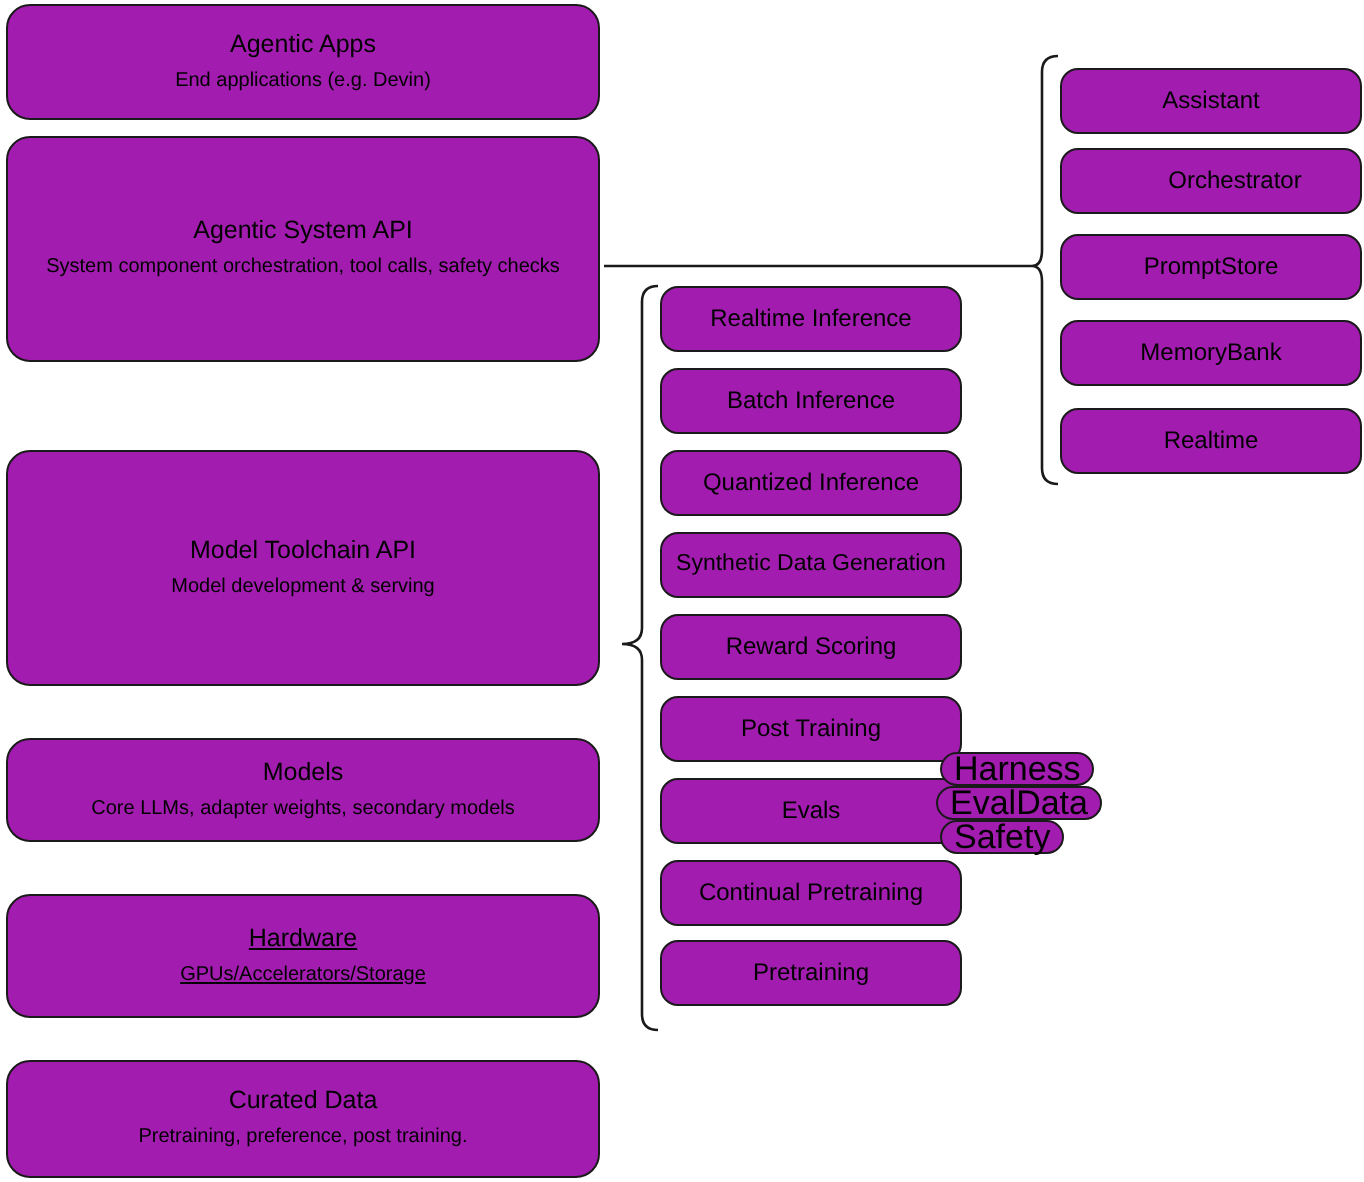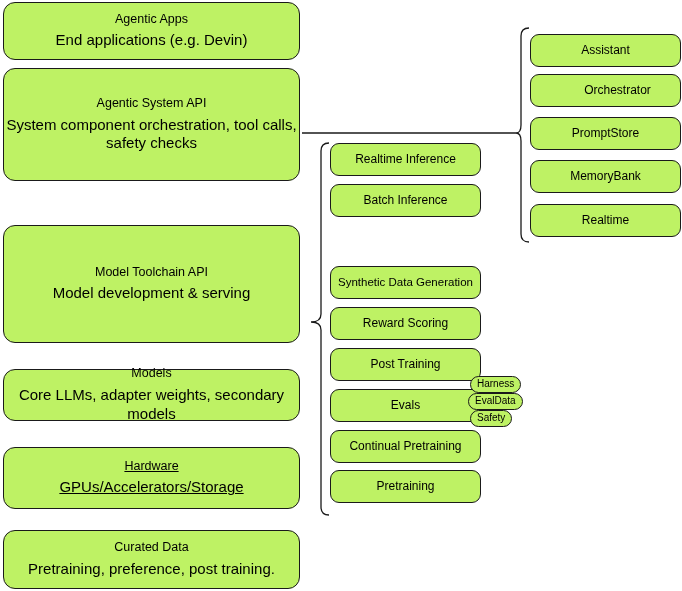--- a/index.html
+++ b/index.html
@@ -18,40 +18,40 @@
   #canvas {
     position: absolute;
     left: 0; top: 0;
     width: 682px;
     height: 591px;
   }
   .node {
     position: absolute;
     box-sizing: border-box;
     border: 1.3px solid #1a1a1a;
-    background: #bef264;
+    background: #a21caf;
     display: flex;
     flex-direction: column;
     align-items: center;
     justify-content: center;
     text-align: center;
     line-height: 1.25;
   }
   
   .layer {
     border-radius: 12px;
     left: 3px;
     width: 297px;
   }
   .layer .title {
     font-size: 12.5px;
     color: #000;
   }
   .layer .sub {
-    font-size: 15px;
+    font-size: 10px;
     color: #000;
     margin-top: 4px;
   }
   
   .row {
     border-radius: 9px;
     height: 33px;
     font-size: 12px;
   }
   .mid {
@@ -59,21 +59,21 @@
     width: 151px;
   }
   .right {
     left: 530px;
     width: 151px;
   }
   
   .pill {
     border-radius: 999px;
     height: 17px;
-    font-size: 10px;
+    font-size: 17px;
     padding: 0 6px;
     white-space: nowrap;
   }
   svg.connector {
     position: absolute;
     left: 0; top: 0;
     width: 682px;
     height: 591px;
     pointer-events: none;
     overflow: visible;
@@ -129,20 +129,21 @@
   </div>
 
   <div class="node row right" style="top:34px;">Assistant</div>
   <div class="node row right" style="top:74px;padding-left:24px;">Orchestrator</div>
   <div class="node row right" style="top:117px;">PromptStore</div>
   <div class="node row right" style="top:160px;">MemoryBank</div>
   <div class="node row right" style="top:204px;">Realtime</div>
 
   <div class="node row mid" style="top:143px;">Realtime Inference</div>
   <div class="node row mid" style="top:184px;">Batch Inference</div>
+  <div class="node row mid" style="top:225px;">Quantized Inference</div>
   <div class="node row mid" style="top:266px; font-size:11.5px;">Synthetic Data Generation</div>
   <div class="node row mid" style="top:307px;">Reward Scoring</div>
   <div class="node row mid" style="top:348px;">Post Training</div>
   <div class="node row mid" style="top:389px;">Evals</div>
   <div class="node row mid" style="top:430px;">Continual Pretraining</div>
   <div class="node row mid" style="top:470px;">Pretraining</div>
 
   <div class="node pill" style="left:470px; top:376px;">Harness</div>
   <div class="node pill" style="left:468px; top:393px;">EvalData</div>
   <div class="node pill" style="left:470px; top:410px;">Safety</div>

